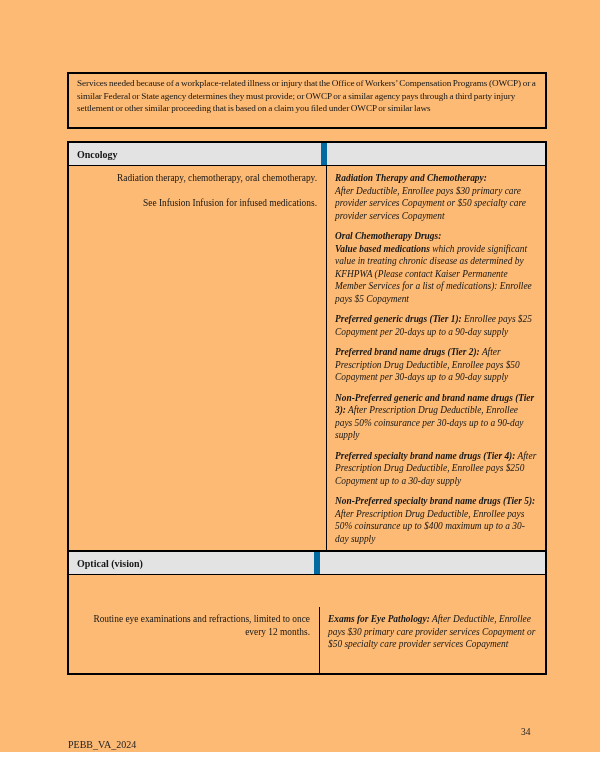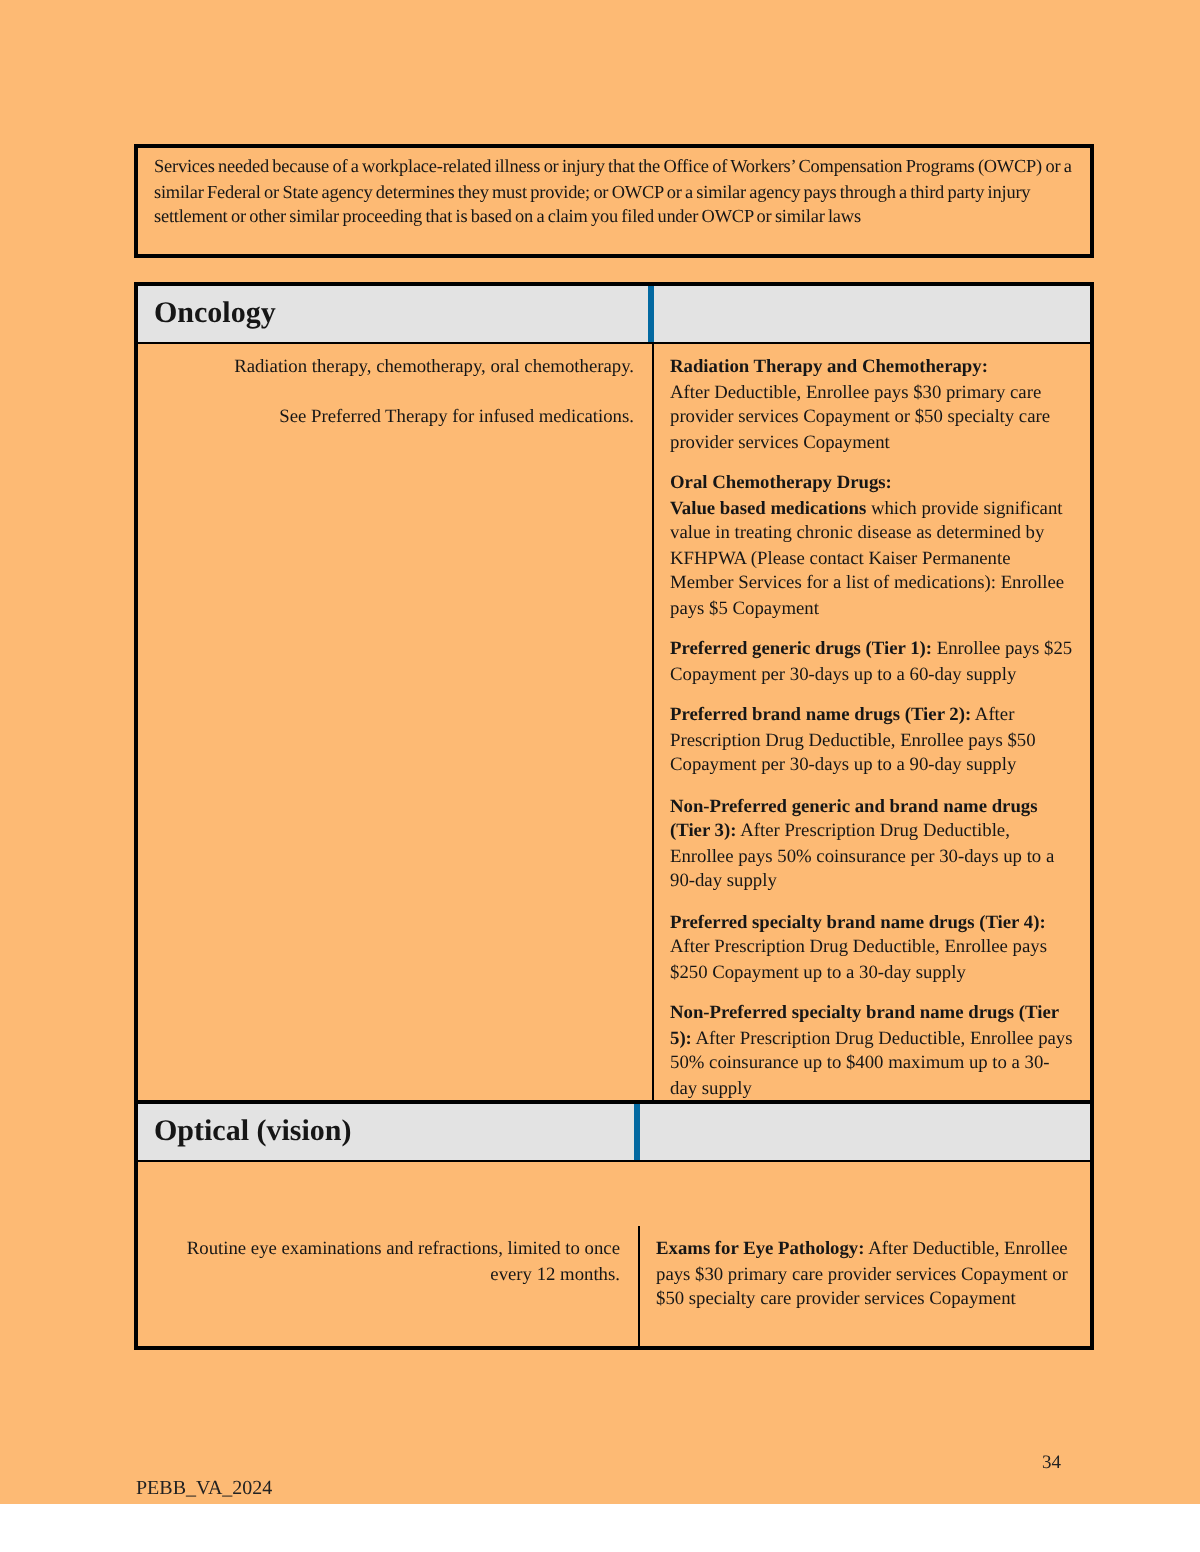--- a/index.html
+++ b/index.html
@@ -21,36 +21,36 @@
   .tbl {
     position: absolute; left: 67px; width: 480px;
     box-sizing: border-box; border: 2px solid #000;
     display: flex; flex-direction: column;
   }
   .tbl-oncology { top: 141px; min-height: 397px; }
   .tbl-optical  { top: 550px; min-height: 125px; gap: 32px; }
 
   .thead { display: flex; border-bottom: 1px solid #000; background: #e3e3e3; }
   .thead .hcell-left {
-    box-sizing: border-box; border-right: 3px solid #0369a1;
-    padding: 6px 8px 5px 8px; font-weight: bold; font-size: 15px;
+    box-sizing: border-box; border-right: 6px solid #0369a1;
+    padding: 6px 8px 5px 8px; font-weight: bold; font-size: 10px;
   }
   .tbl-oncology .hcell-left, .tbl-oncology .cell-left { width: 258px; }
   .tbl-optical  .hcell-left, .tbl-optical  .cell-left { width: 251px; }
   .thead .hcell-right { flex: 1; }
 
   .tbody { display: flex; flex: 1; }
   .cell-left {
     box-sizing: border-box; border-right: 1px solid #000;
     padding: 6px 9px 6px 8px; font-size: 9.4px; line-height: 12.5px;
   }
   .cell-right { flex: 1; padding: 6px 8px 6px 8px; font-size: 9.4px; line-height: 12.5px; }
 
   .cell-left p  { margin: 0 0 12px 0; text-align: right; }
-  .cell-right p { margin: 0 0 8px 0; }
+  .cell-right p { margin: 0 0 8px 0; font-style: italic; }
   .cell-left p:last-child, .cell-right p:last-child { margin-bottom: 0; }
   b.blk { display: block; }
 
   
   .footer-left  { position: absolute; left: 68px;  top: 727px; font-size: 10px; color: #222; margin-top: 12px; }
   .footer-right { position: absolute; left: 521px; top: 727px; font-size: 9.5px; color: #222; }
 </style>
 </head>
 <body>
 
@@ -61,31 +61,31 @@
   </div>
 
   <section class="tbl tbl-oncology">
     <div class="thead">
       <div class="hcell-left">Oncology</div>
       <div class="hcell-right"></div>
     </div>
     <div class="tbody">
       <div class="cell-left">
         <p>Radiation therapy, chemotherapy, oral chemotherapy.</p>
-        <p>See Preferred Therapy for infused medications.</p>
+        <p>See Infusion Infusion for infused medications.</p>
       </div>
       <div class="cell-right">
         <p>
           <b class="blk">Radiation Therapy and Chemotherapy:</b><span>After Deductible, Enrollee pays $30 primary care provider services Copayment or $50 specialty care provider services Copayment</span>
         </p>
         <p>
           <b class="blk">Oral Chemotherapy Drugs:</b><b>Value based medications</b><span> which provide significant value in treating chronic disease as determined by KFHPWA (Please contact Kaiser Permanente Member Services for a list of medications): Enrollee pays $5 Copayment</span>
         </p>
         <p>
-          <b>Preferred generic drugs (Tier 1):</b><span> Enrollee pays $25 Copayment per 30-days up to a 60-day supply</span>
+          <b>Preferred generic drugs (Tier 1):</b><span> Enrollee pays $25 Copayment per 20-days up to a 90-day supply</span>
         </p>
         <p>
           <b>Preferred brand name drugs (Tier 2):</b><span> After Prescription Drug Deductible, Enrollee pays $50 Copayment per 30-days up to a 90-day supply</span>
         </p>
         <p>
           <b>Non-Preferred generic and brand name drugs (Tier 3):</b><span> After Prescription Drug Deductible, Enrollee pays 50% coinsurance per 30-days up to a 90-day supply</span>
         </p>
         <p>
           <b>Preferred specialty brand name drugs (Tier 4):</b><span> After Prescription Drug Deductible, Enrollee pays $250 Copayment up to a 30-day supply</span>
         </p>

